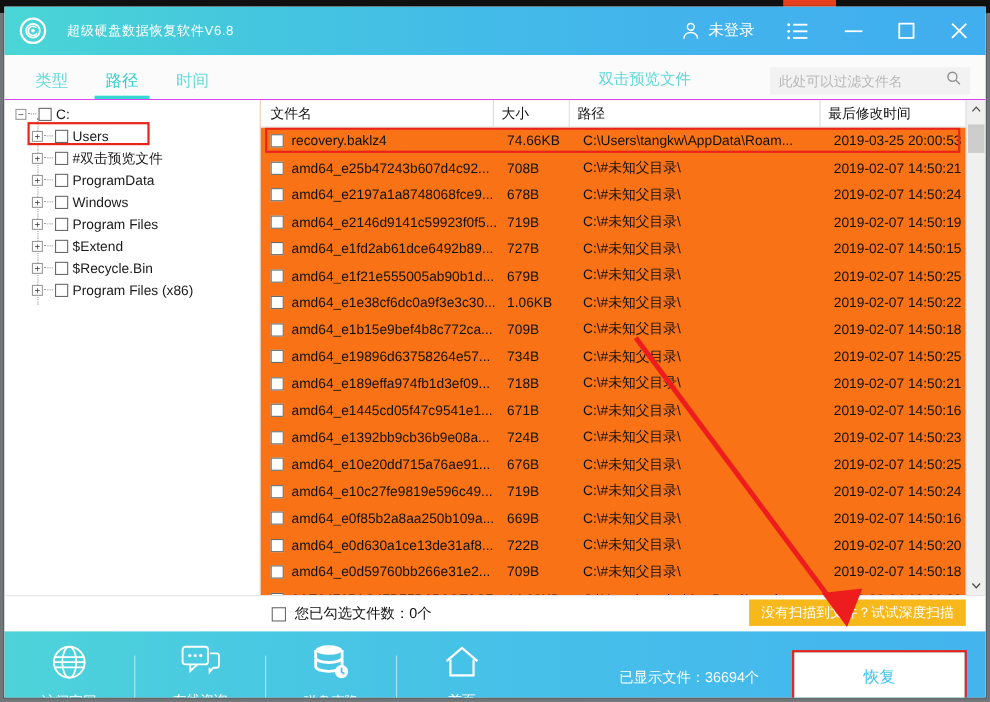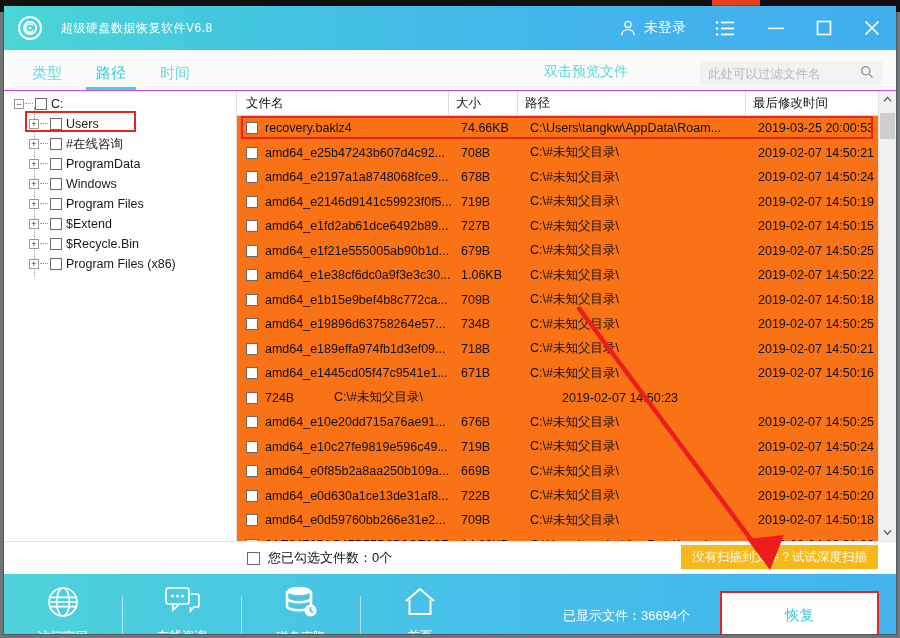--- a/index.html
+++ b/index.html
@@ -213,21 +213,21 @@
       <div class="tnode" style="padding-left:25px;">
         <span class="expander">+</span>
         <span class="dots"></span>
         <span class="cb"></span>
         <span class="lbl">Users</span>
       </div>
       <div class="tnode" style="padding-left:25px;">
         <span class="expander">+</span>
         <span class="dots"></span>
         <span class="cb"></span>
-        <span class="lbl">#在线咨询</span>
+        <span class="lbl">#双击预览文件</span>
       </div>
       <div class="tnode" style="padding-left:25px;">
         <span class="expander">+</span>
         <span class="dots"></span>
         <span class="cb"></span>
         <span class="lbl">ProgramData</span>
       </div>
       <div class="tnode" style="padding-left:25px;">
         <span class="expander">+</span>
         <span class="dots"></span>
@@ -343,20 +343,21 @@
         </div>
         <div class="row">
           <span class="cb"></span>
           <span class="c-name">amd64_e1445cd05f47c9541e1...</span>
           <span class="c-size">671B</span>
           <span class="c-path">C:\#未知父目录\</span>
           <span class="c-time">2019-02-07 14:50:16</span>
         </div>
         <div class="row">
           <span class="cb"></span>
+          <span class="c-name">amd64_e1392bb9cb36b9e08a...</span>
           <span class="c-size">724B</span>
           <span class="c-path">C:\#未知父目录\</span>
           <span class="c-time">2019-02-07 14:50:23</span>
         </div>
         <div class="row">
           <span class="cb"></span>
           <span class="c-name">amd64_e10e20dd715a76ae91...</span>
           <span class="c-size">676B</span>
           <span class="c-path">C:\#未知父目录\</span>
           <span class="c-time">2019-02-07 14:50:25</span>

